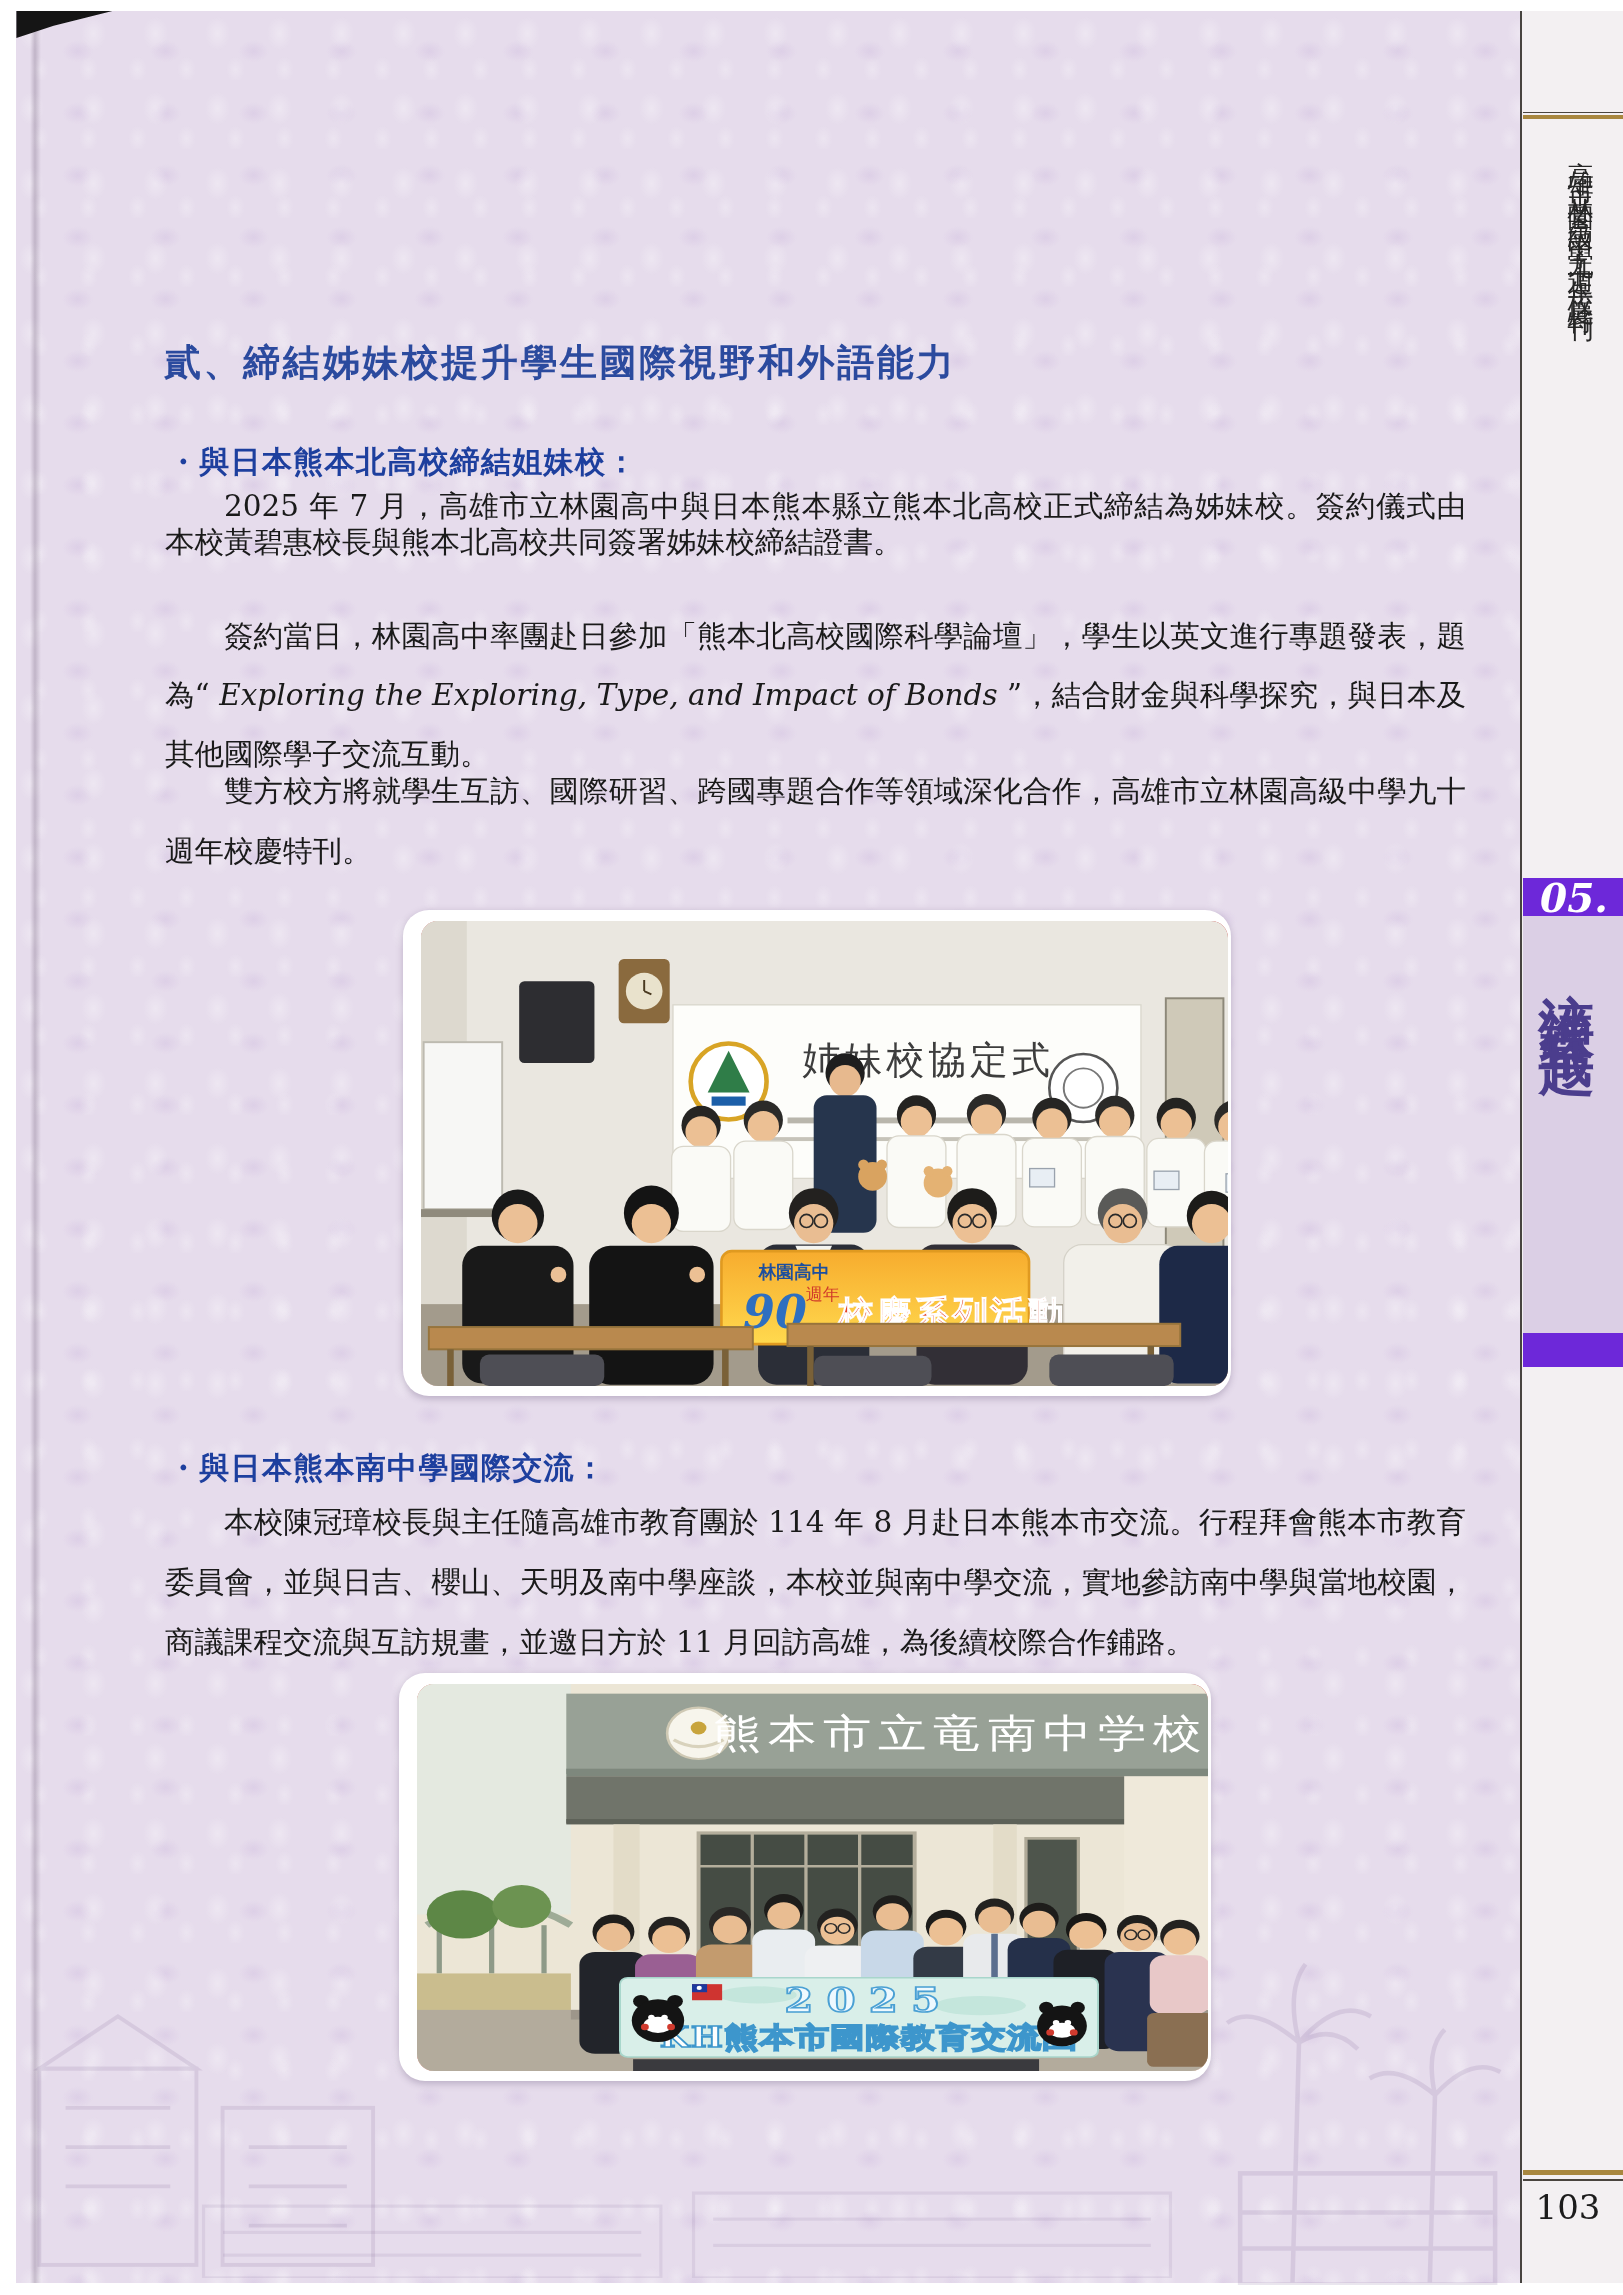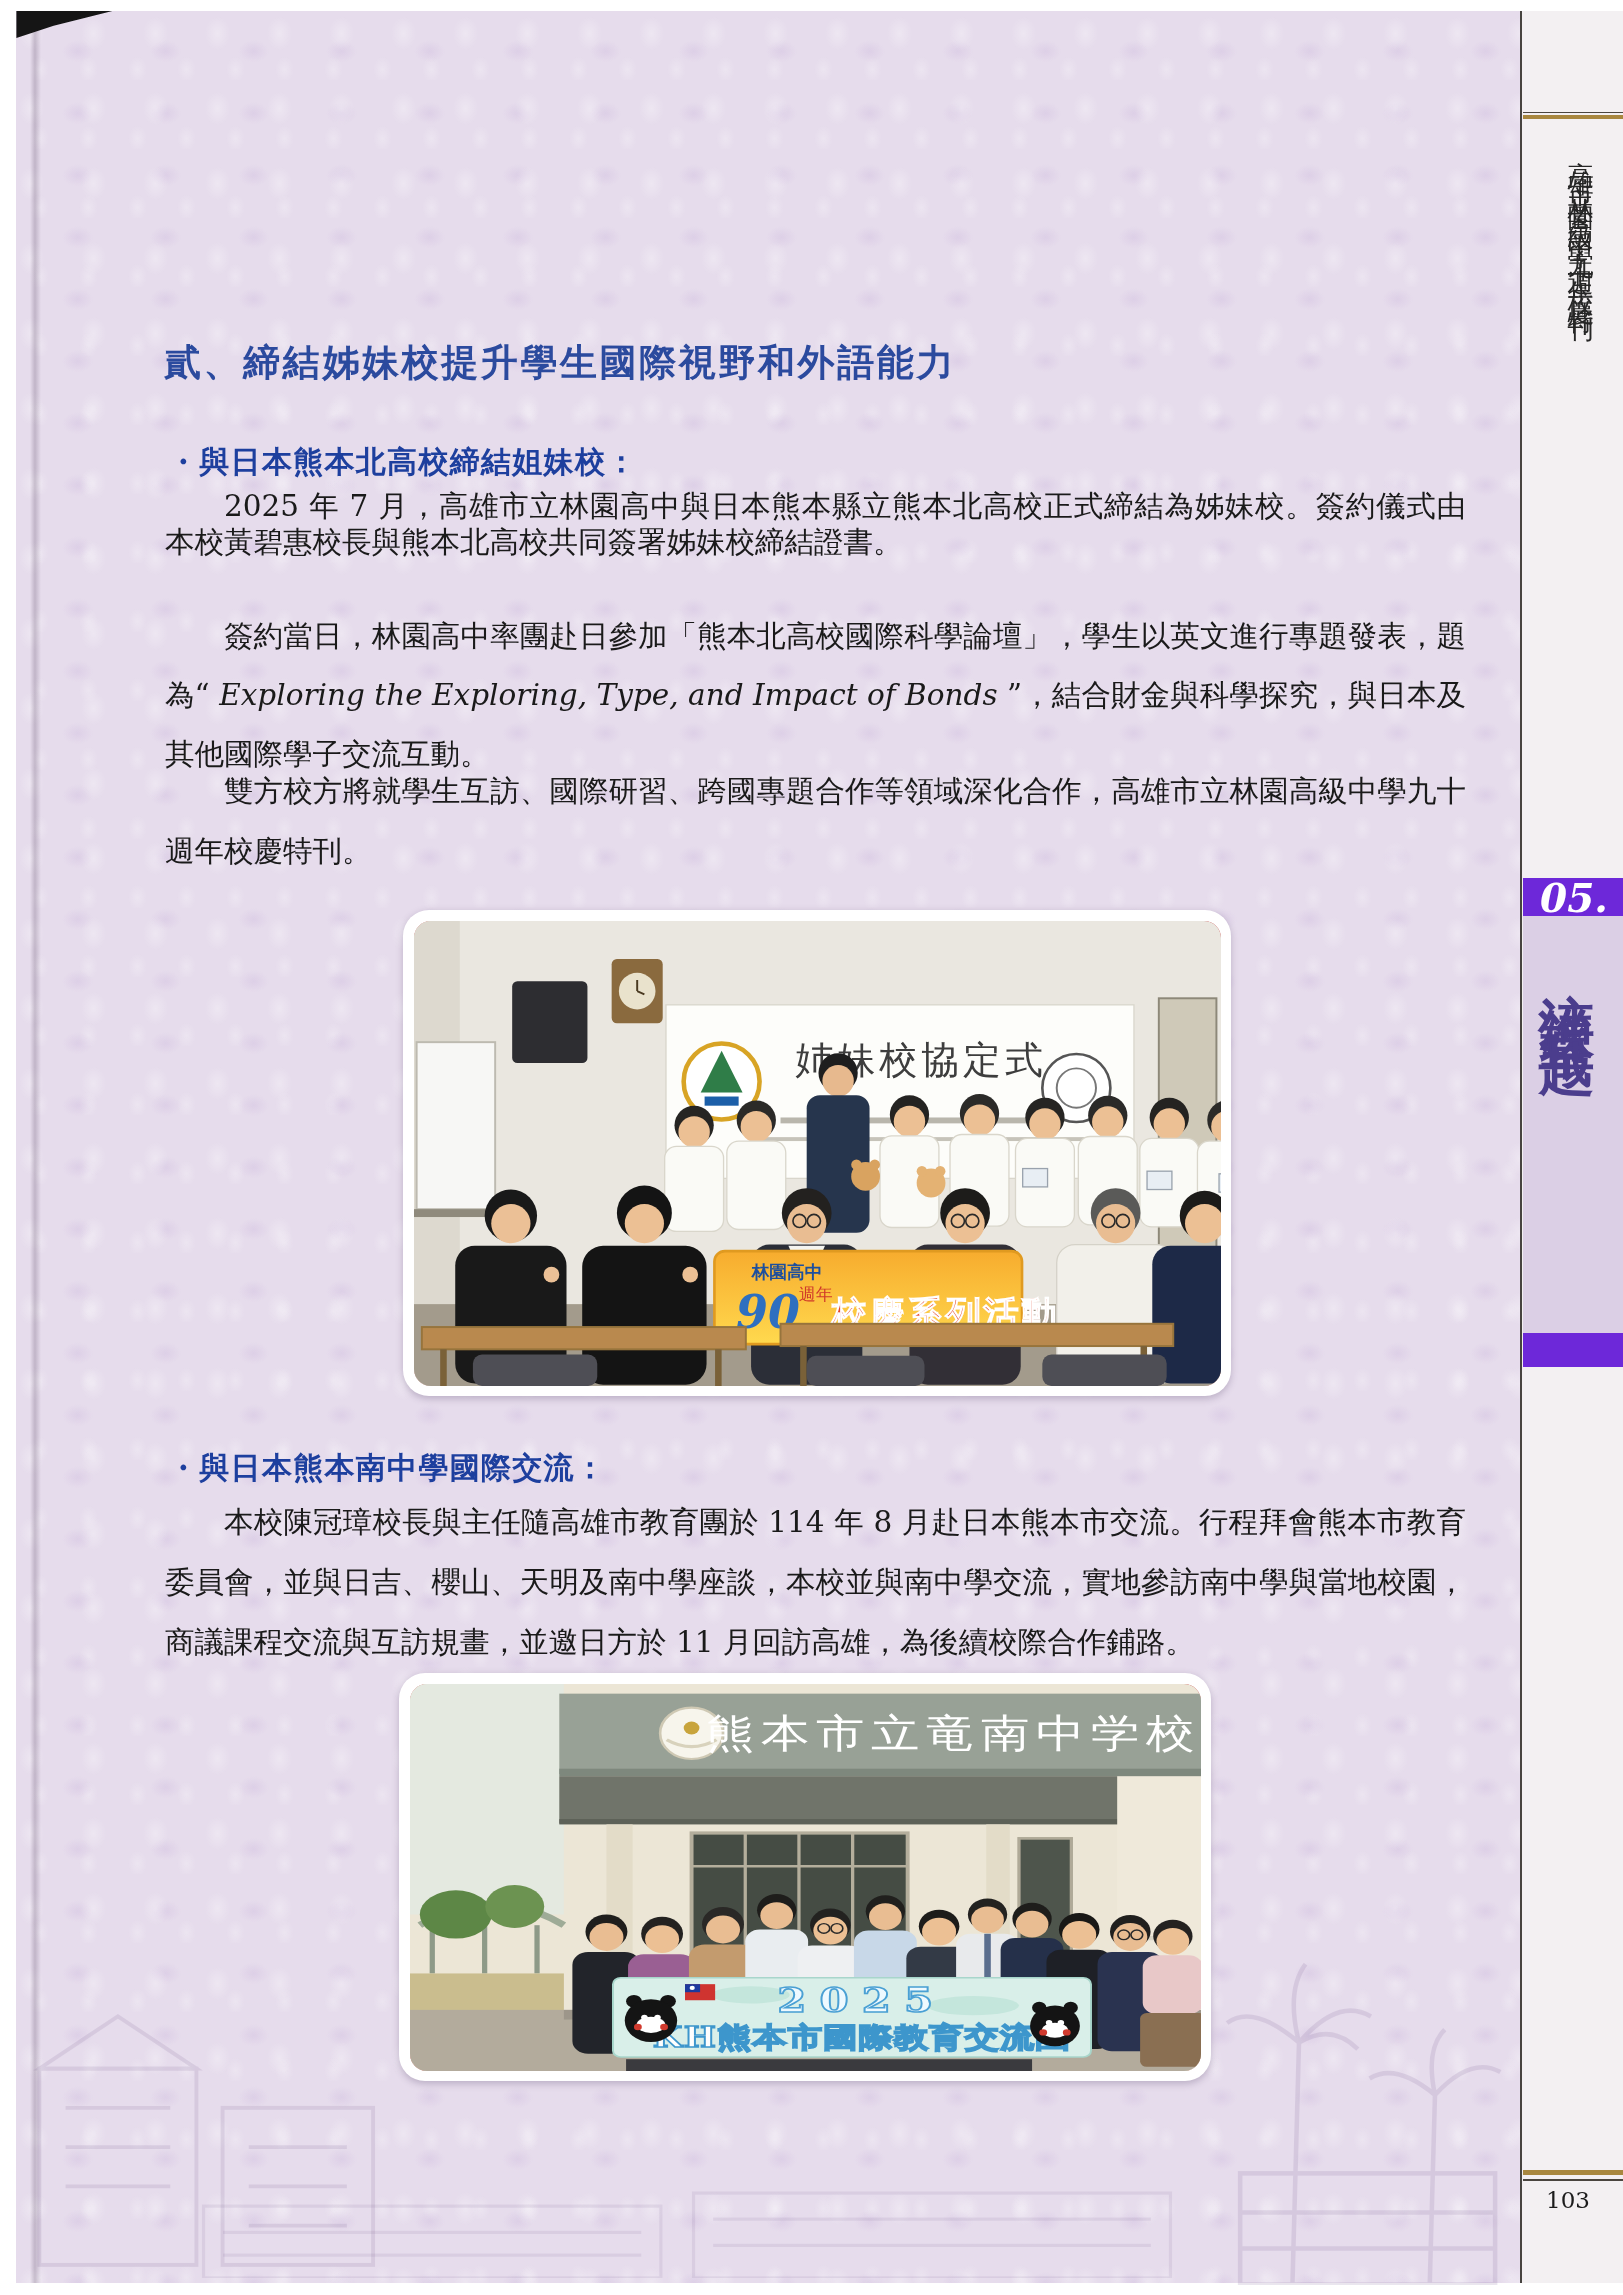--- a/index.html
+++ b/index.html
@@ -31,42 +31,42 @@
   .band-05 .num{font-style:italic;font-weight:700;font-size:39px;color:#ffffff;
         padding-left:17px;line-height:41px;font-family:"DejaVu Serif",serif;}
   .band-bottom{top:1333px;height:34px;}
   .motto-panel{position:absolute;left:1523px;top:916px;width:100px;height:417px;background:#dbcfe5;}
   .motto-text{position:absolute;left:1538px;top:948px;height:367px;width:68px;
         writing-mode:vertical-rl;text-orientation:upright;font-size:56px;font-weight:700;
         letter-spacing:15.7px;color:#4b3d8d;}
   .rule-tan-bot{position:absolute;left:1523px;top:2170px;width:100px;height:4.6px;background:#a8873f;}
   .rule-dark-bot{position:absolute;left:1523px;top:2179px;width:100px;height:2px;background:#4a453f;}
   .page-number{position:absolute;left:1522px;top:2187px;width:92px;text-align:center;
-        font-size:23px;color:#1c1c1c;}
+        font-size:34px;color:#1c1c1c;}
 
   
   .doc-title{position:absolute;left:164px;top:338px;font-size:37px;font-weight:700;
         letter-spacing:2.6px;color:#2b4a9e;}
   .bullet-heading{position:absolute;left:168px;font-size:30px;font-weight:700;letter-spacing:1.3px;
         color:#1d3f9e;font-family:Liberation Mono, monospace;}
   .h1{top:442px;} .h2{top:1448px;}
   .para{position:absolute;left:165px;width:1301px;font-size:29.5px;color:#1a1a1a;
         text-align:justify;text-indent:59px;}
   .p1{top:488px;line-height:36px;}
   .p2{top:607px;line-height:59px;}
   .p3{top:761px;line-height:60px;}
   .p4{top:1492px;line-height:60px;}
   .eng{font-style:italic;}
 
   
   .photo-frame{position:absolute;background:#ffffff;border-radius:26px;padding:10.5px;
         box-shadow:0 2.6px 7.9px rgba(80,60,100,.28);}
   .photo1{left:403px;top:910px;width:828px;height:486px;}
   .photo2{left:399px;top:1673px;width:812px;height:408px;}
-  .photo-inner{width:100%;height:100%;border-radius:17px;overflow:hidden;background:#b91c1c;}
+  .photo-inner{width:100%;height:100%;border-radius:17px;overflow:hidden;background:#b91c1c;margin-left:7px;}
   .photo-inner svg{display:block;width:100%;height:100%;}
 
   
   .wm{position:absolute;pointer-events:none;}
   .wm svg{display:block;width:100%;height:100%;}
 </style>
 </head>
 <body>
 
 <div class="page">

